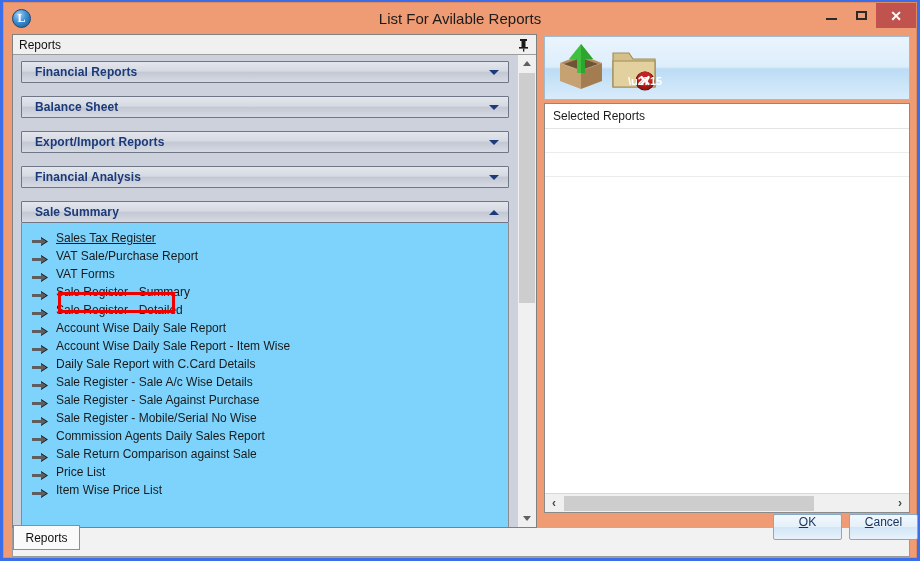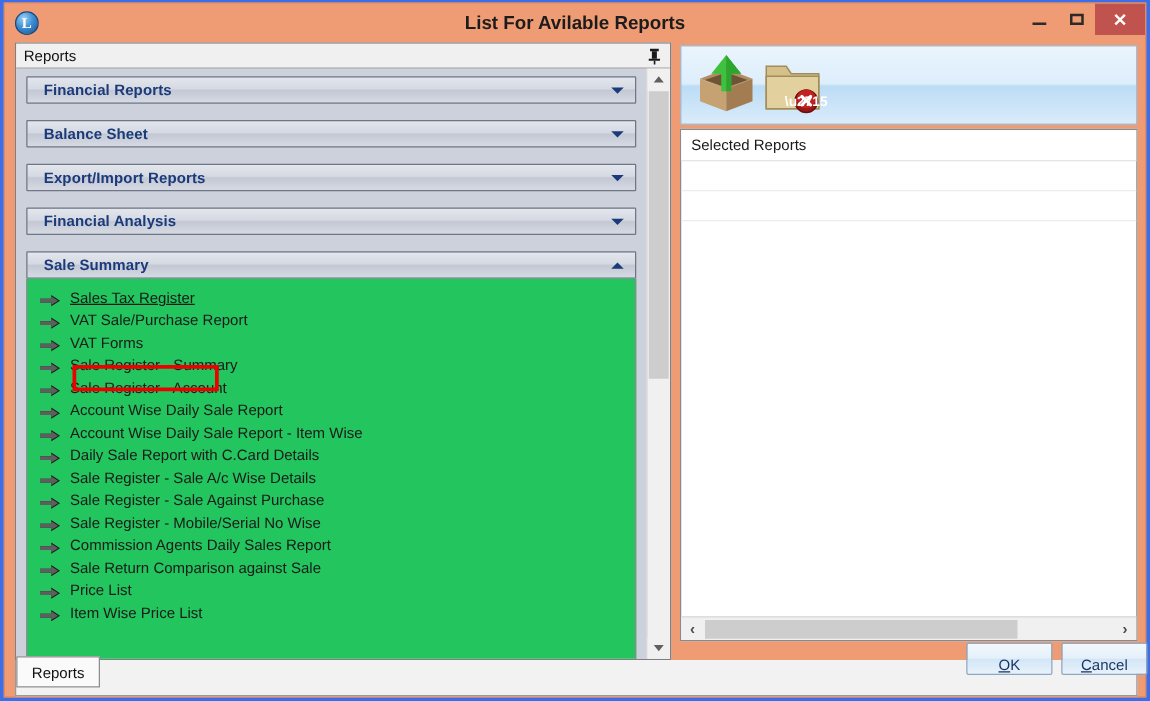--- a/index.html
+++ b/index.html
@@ -51,21 +51,20 @@
     margin-top: -1px;
   }
   #title-text {
     position: absolute;
     left: 0; top: 0;
     width: 912px; height: 31px;
     line-height: 31px;
     text-align: center;
     font-size: 15px;
     color: #1c1c1c;
-    font-weight: bold;
   }
   .winbtn {
     position: absolute;
     top: 0;
     height: 25px;
     display: flex; align-items: center; justify-content: center;
     cursor: default;
   }
   #btn-min { left: 812px; width: 30px; }
   #btn-max { left: 842px; width: 30px; }
@@ -151,21 +150,21 @@
     border-left: 5px solid transparent;
     border-right: 5px solid transparent;
   }
   .chev.down { border-top: 5px solid #1b3a7a; }
   .chev.up   { border-bottom: 5px solid #1b3a7a; }
   .sec-header.expanded { margin-bottom: 0; }
 
   
   #sec-content {
     position: relative;
-    background: #22c55e;
+    background: #7dd3fc;
     border: 1px solid #8b8b8b;
     border-top: none;
     height: 310px;
     overflow: hidden;
     padding-top: 6px;
   }
   .report-item {
     position: relative;
     height: 18px;
     display: flex;
@@ -314,21 +313,21 @@
     font-size: 12px; color: #111111;
     cursor: default;
   }
   .dlgbtn {
     position: absolute;
     top: -14px;
     width: 69px; height: 26px;
     background: linear-gradient(to bottom, #f2f8fd 0%, #e4f0fa 48%, #d3e6f7 52%, #e8f2fb 100%);
     border: 1px solid #8aa7c4;
     border-radius: 2px;
-    display: flex; align-items: flex-end; justify-content: center;
+    display: flex; align-items: flex-start; justify-content: center;
     font-size: 12px; color: #16335f;
     cursor: default;
   }
   #btn-ok { left: 760px; }
   #btn-cancel { left: 836px; }
   .dlgbtn u { text-underline-offset: 1px; }
 </style>
 </head>
 <body>
 
@@ -422,21 +421,21 @@
                     <path d="M0 4 H9 V1 L16 5.5 L9 10 V7 H0 Z" fill="#1b1b1b"></path>
                     <path d="M0 4 H9 V2 L14.5 5.5 L9 9 V7 H0 Z" fill="#5e5e5e"></path>
                   </svg></span>
                 <span class="report-label">Sale Register - Summary</span>
               </div>
               <div class="report-item">
                 <span class="arrow-icon"><svg width="17" height="11" viewBox="0 0 17 11">
                     <path d="M0 4 H9 V1 L16 5.5 L9 10 V7 H0 Z" fill="#1b1b1b"></path>
                     <path d="M0 4 H9 V2 L14.5 5.5 L9 9 V7 H0 Z" fill="#5e5e5e"></path>
                   </svg></span>
-                <span class="report-label">Sale Register - Account</span>
+                <span class="report-label">Sale Register - Detailed</span>
               </div>
               <div class="report-item">
                 <span class="arrow-icon"><svg width="17" height="11" viewBox="0 0 17 11">
                     <path d="M0 4 H9 V1 L16 5.5 L9 10 V7 H0 Z" fill="#1b1b1b"></path>
                     <path d="M0 4 H9 V2 L14.5 5.5 L9 9 V7 H0 Z" fill="#5e5e5e"></path>
                   </svg></span>
                 <span class="report-label">Account Wise Daily Sale Report</span>
               </div>
               <div class="report-item">
                 <span class="arrow-icon"><svg width="17" height="11" viewBox="0 0 17 11">

